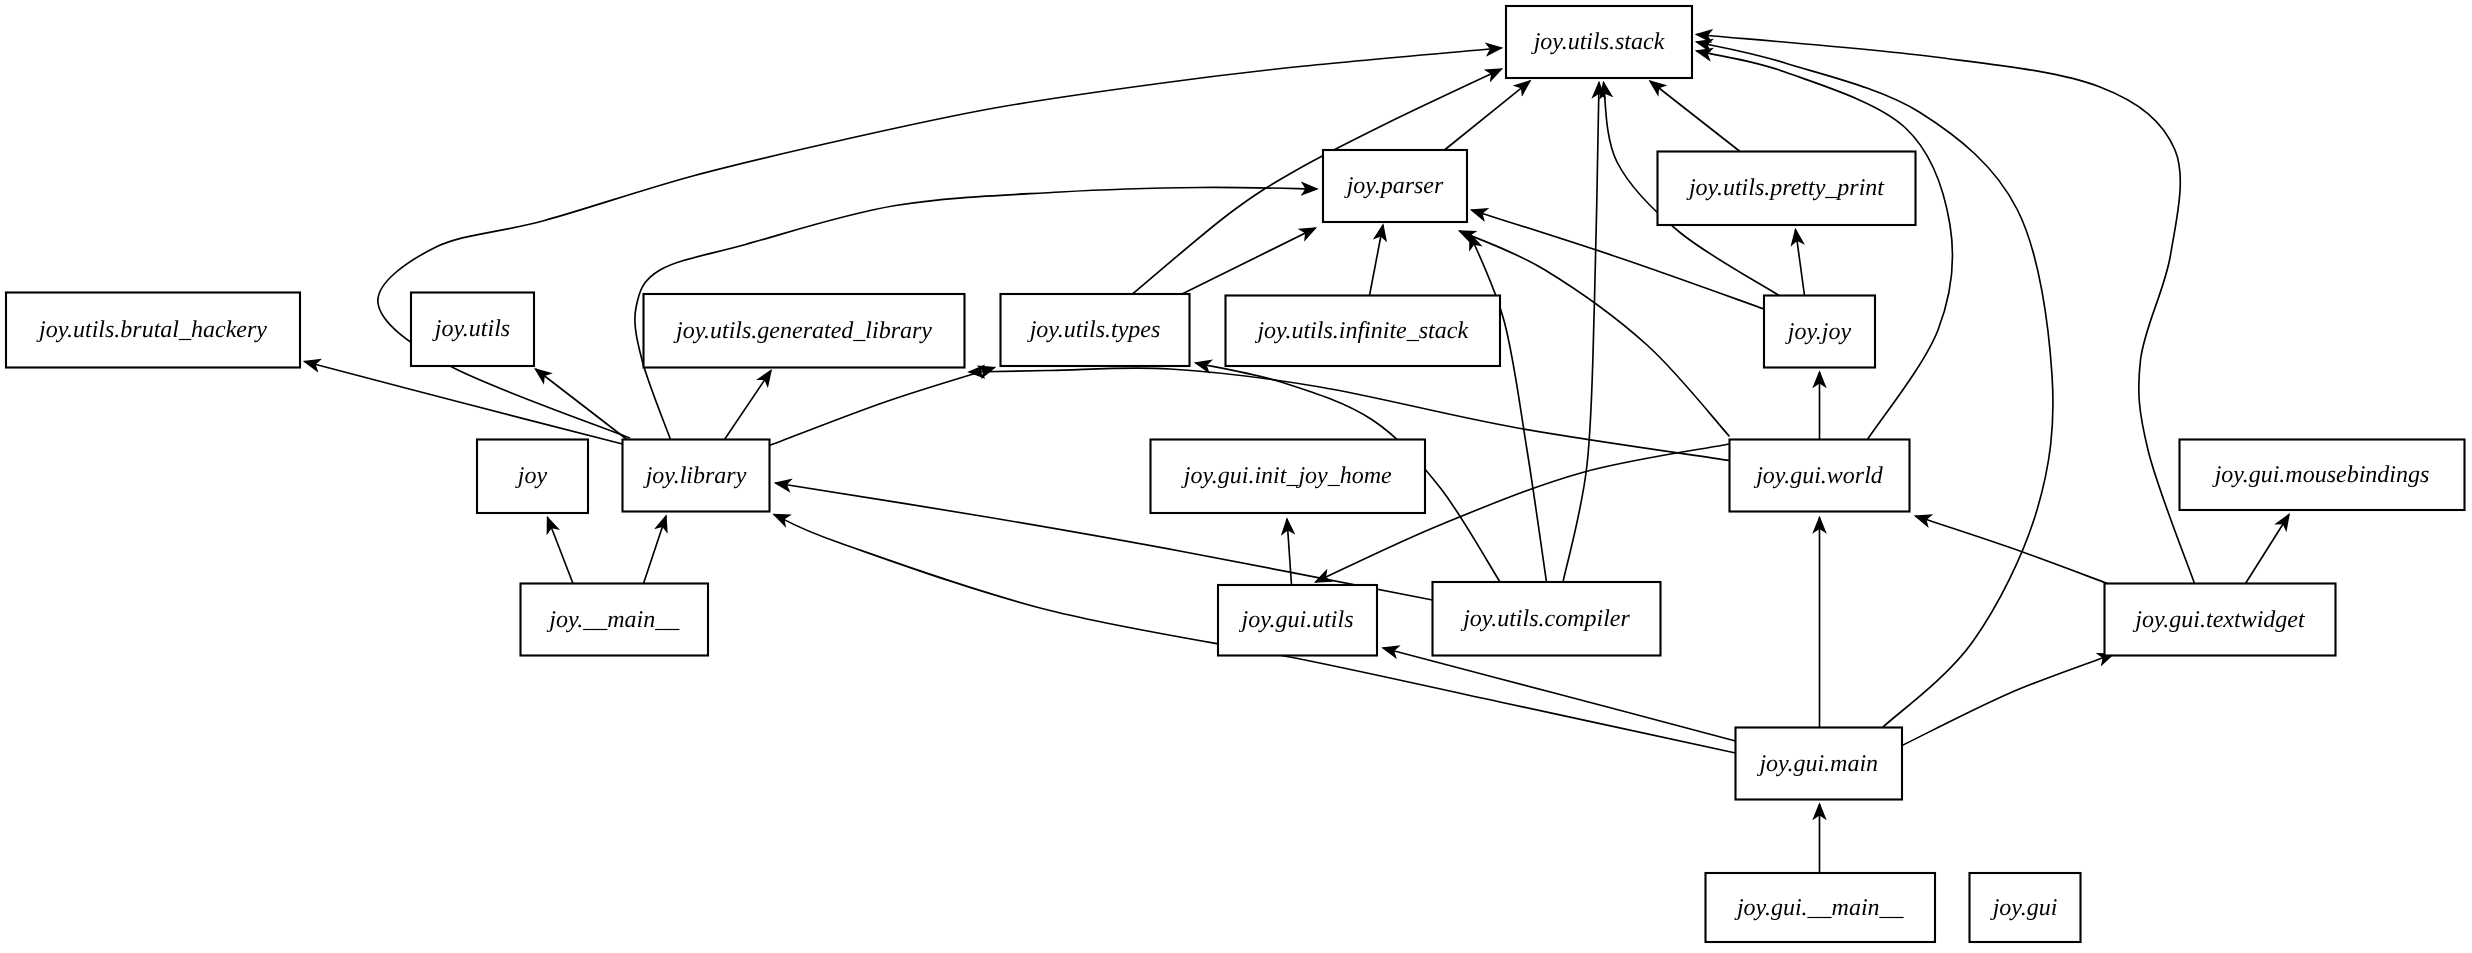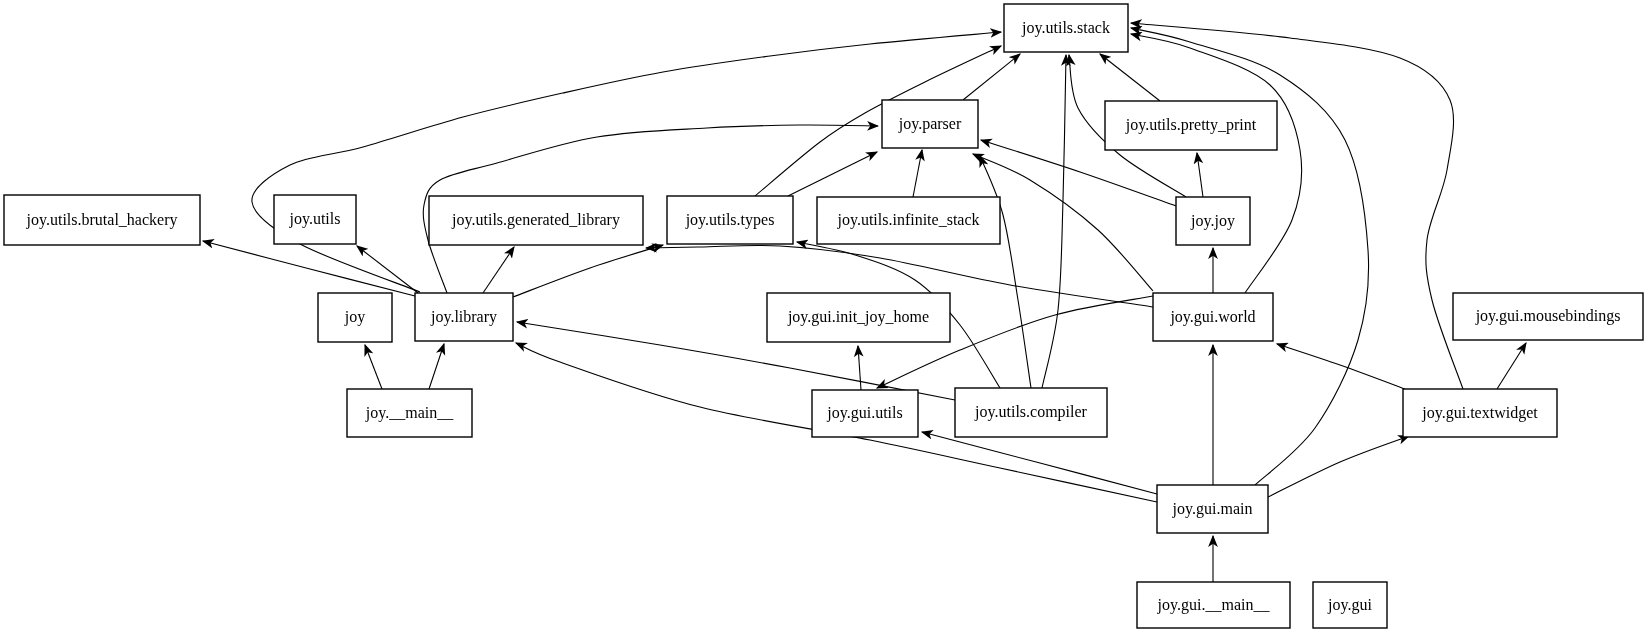--- a/index.html
+++ b/index.html
@@ -6,20 +6,21 @@
     margin: 0;
     padding: 0;
     background: #ffffff;
   }
   #canvas-wrap {
     position: relative;
     width: 1648px;
     height: 635px;
     background: #ffffff;
     overflow: hidden;
+    font-style: italic;
   }
   svg {
     display: block;
   }
   .edge-path {
     fill: none;
     stroke: #000000;
     stroke-width: 1.1;
   }
   .node-rect {

